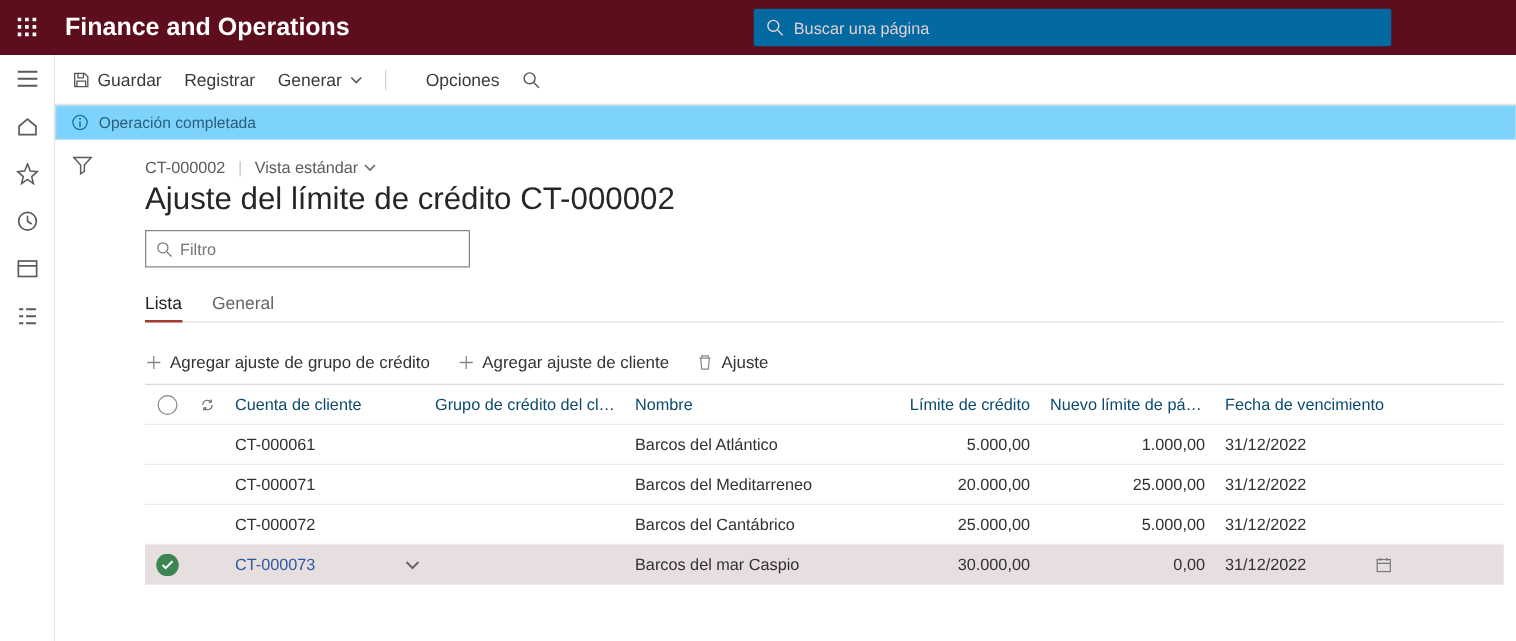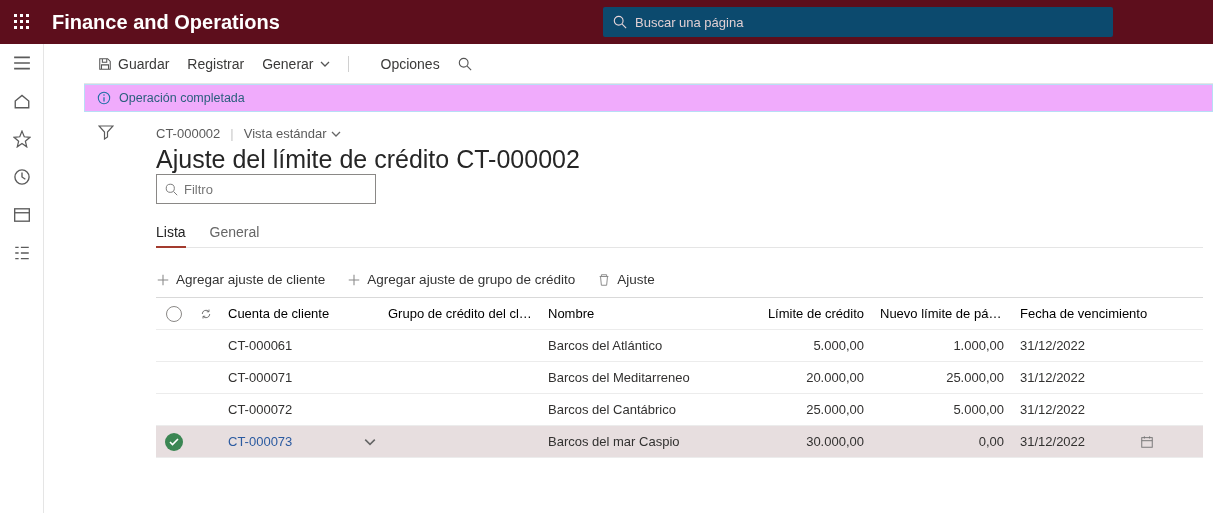--- a/index.html
+++ b/index.html
@@ -5,70 +5,70 @@
   * { box-sizing: border-box; margin: 0; padding: 0; }
   body { font-family: "Segoe UI", Arial, sans-serif; font-size: 13px; color: #323130; background: #fff; width: 1213px; height: 513px; overflow: hidden; }
 
   
   .appbar { height: 44px; background: #5d0e1c; color: #fff; display: flex; align-items: center; }
   .appbar .cell { display: flex; align-items: center; height:44px; }
   .appbar .waffle { width: 44px; justify-content: center; }
   .waffle-svg { width: 16px; height: 16px; }
   .appbar .title { font-size: 20px; font-weight: 600; margin-left: 8px; flex: 0 0 auto; }
   .appbar .spacer { flex: 1 1 auto; }
-  .appbar .searchwrap { width: 510px; height: 30px; background: #0c4a6e; border-radius: 2px; display: flex; align-items: center; padding: 15px 10px; margin-right: 100px; }
+  .appbar .searchwrap { width: 510px; height: 30px; background: #0369a1; border-radius: 2px; display: flex; align-items: center; padding: 15px 10px; margin-right: 100px; }
   .appbar .searchwrap .sicon { width: 14px; height: 14px; color: #e6d5d9; }
   .appbar .searchwrap input { flex:1; background: transparent; border: none; outline: none; color: #fff; font-size: 13px; margin-left: 8px; }
   .appbar .searchwrap input::placeholder { color: #e0cfd3; }
 
   
-  .shell { display: flex; height: calc(513px - 44px); gap: 40px; }
+  .shell { display: flex; height: calc(513px - 44px); }
   .rail { width: 44px; background: #fff; border-right: 1px solid #e5e5e5; display: flex; flex-direction: column; align-items: center; padding-top: 10px; gap: 20px; }
   .rail .ricon { width: 18px; height: 18px; color: #5b5b5b; display:flex; align-items:center; justify-content:center; cursor:pointer; }
 
   .mainarea { flex: 1; display: flex; flex-direction: column; }
 
   
   .cmdbar { height: 40px; border-bottom: 1px solid #e5e5e5; display: flex; align-items: center; padding-left: 14px; gap: 18px; font-size: 14px; color: #3b3a39; }
   .cmd { display: flex; align-items: center; gap: 6px; cursor: pointer; }
   .cmd .cicon { width: 14px; height: 14px; }
   .cmd.sep { border-left: 1px solid #d0d0d0; padding-left: 32px; }
   .chevron-down { width: 10px; height: 10px; }
 
   
-  .notif { background: #f0abfc; border: 1px solid #b8def5; height: 28px; display: flex; align-items: center; padding-left: 12px; gap: 8px; font-size: 12.5px; color: #2b5f7d; }
+  .notif { background: #7dd3fc; border: 1px solid #b8def5; height: 28px; display: flex; align-items: center; padding-left: 12px; gap: 8px; font-size: 12.5px; color: #2b5f7d; }
   .notif .nicon { width: 14px; height: 14px; color: #1d6fa5; }
 
   
   .contentrow { flex:1; display:flex; }
   .filtcol { width: 44px; padding-top: 12px; display:flex; justify-content:center; }
   .filtcol .ficon { width:16px; height:16px; color:#5b5b5b; cursor:pointer; }
 
   .page { flex:1; padding: 14px 0 0 28px; }
   .crumbs { display:flex; align-items:center; gap:10px; font-size:13px; color:#5b5b5b; }
   .crumbs .pipe { color:#c8c8c8; }
   .h1 { font-size: 25px; font-weight: 400; margin-top: 4px; color:#262626; }
-  .filterbox { width: 220px; height: 30px; border: 1px solid #8a8886; display:flex; align-items:center; padding:4px 8px; gap:6px; }
+  .filterbox { margin-top: 10px; width: 260px; height: 30px; border: 1px solid #8a8886; display:flex; align-items:center; padding:4px 8px; gap:6px; }
   .filterbox .sicon { width:13px; height:13px; color:#787878; }
   .filterbox input { border:none; outline:none; font-size:13px; flex:1; }
 
   .tabs { display:flex; gap: 24px; margin-top: 20px; font-size:14px; }
   .tab { padding-bottom: 6px; cursor:pointer; color:#666; }
   .tab.active { color:#222; border-bottom: 2px solid #a33b2e; font-weight: 400; }
 
   .tabline { border-bottom:1px solid #e5e5e5; margin-top:-1px; width: calc(100% - 10px);}
 
   .rowactions { display:flex; gap: 22px; margin: 24px 0 10px 0; font-size:13.5px; color:#333; }
   .ract { display:flex; align-items:center; gap:6px; cursor:pointer; }
   .ract .raicon { width:14px; height:14px; color:#888; }
 
   
   .grid { border-top: 1px solid #d9d9d9; width: calc(100% - 10px); }
   .grow { display:flex; align-items:center; height: 32px; border-bottom: 1px solid #ececec; font-size: 13px; }
-  .grow.head { color:#000000; font-weight: 400; }
+  .grow.head { color:#0c4a6e; font-weight: 400; }
   .gc { padding: 0 8px; overflow:hidden; white-space:nowrap; text-overflow: ellipsis; }
   .gc.sel { width: 36px; display:flex; justify-content:center; }
   .gc.ref { width: 28px; display:flex; justify-content:center; }
   .gc.acct { width: 160px; }
   .gc.grp { width: 160px; }
   .gc.name { width: 216px; }
   .gc.lim { width: 116px; text-align: right; }
   .gc.newlim { width: 140px; text-align: right; }
   .gc.date { width: 150px; }
   .circle { width:16px; height:16px; border: 1px solid #8a8886; border-radius:50%; }
@@ -221,27 +221,27 @@
           <div class="tab active">Lista</div>
           <div class="tab">General</div>
         </div>
         <div class="tabline"></div>
 
         <div class="rowactions">
           <div class="ract">
             <svg class="raicon" viewBox="0 0 16 16">
                 <path d="M8 2v12M2 8h12" stroke="currentColor" stroke-width="1.2"></path>
               </svg>
-            <span>Agregar ajuste de cliente</span>
+            <span>Agregar ajuste de grupo de crédito</span>
           </div>
           <div class="ract">
             <svg class="raicon" viewBox="0 0 16 16">
                 <path d="M8 2v12M2 8h12" stroke="currentColor" stroke-width="1.2"></path>
               </svg>
-            <span>Agregar ajuste de grupo de crédito</span>
+            <span>Agregar ajuste de cliente</span>
           </div>
           <div class="ract">
             <svg class="raicon" viewBox="0 0 16 16">
                 <path d="M3 4h10M5 4V2h6v2M4 4l1 10h6l1-10" fill="none" stroke="currentColor" stroke-width="1.1"></path>
               </svg>
             <span>Ajuste</span>
           </div>
         </div>
 
         <div class="grid">

